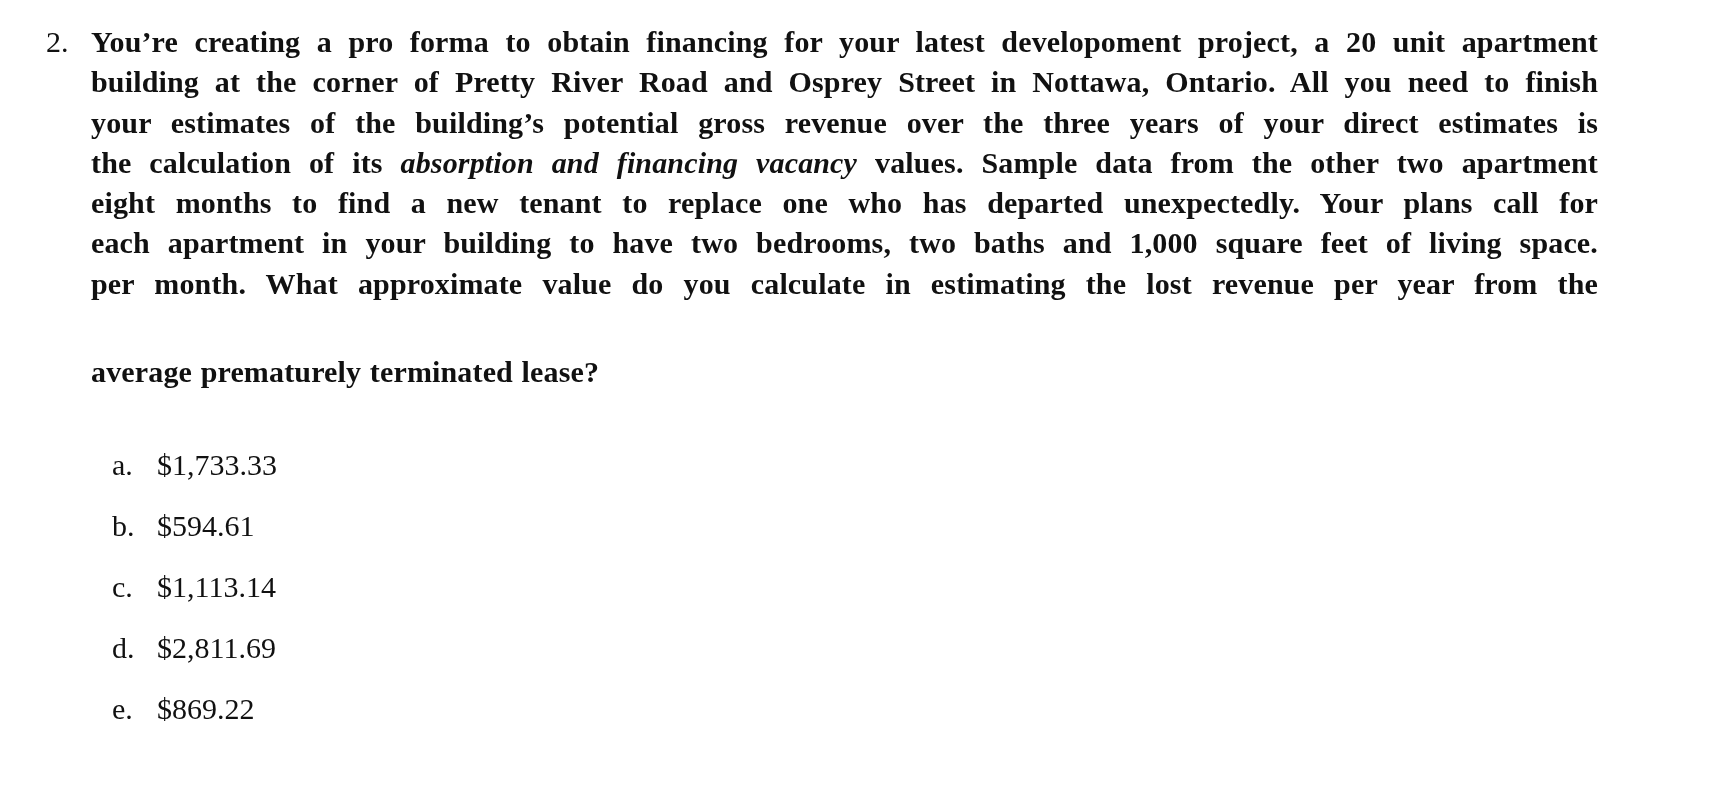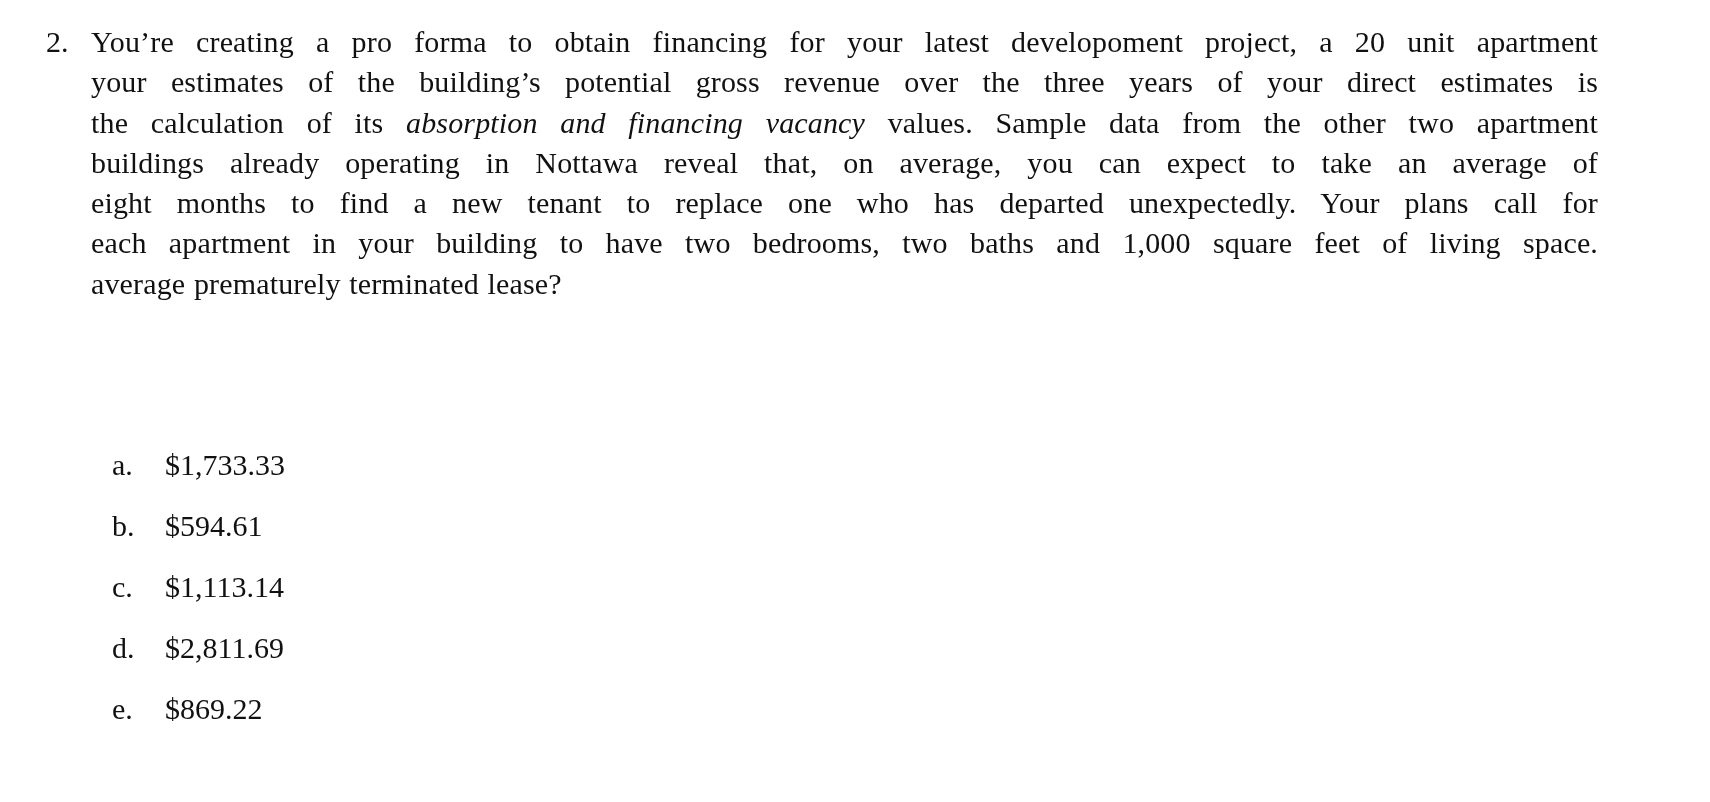--- a/index.html
+++ b/index.html
@@ -17,44 +17,45 @@
     font-family: "Liberation Serif", serif;
   }
   .qtext {
     position: absolute; left: 91px; top: 22px; width: 1507px;
     font-size: 30px; line-height: 40.3px;
     font-family: "Liberation Serif", serif;
     text-align: justify;
     letter-spacing: 0.15px;
     word-spacing: 1px;
   }
-  .qtext .line { display: block; text-align: justify; text-align-last: justify; white-space: nowrap; }
-  .qtext .line.last { text-align-last: left; }
+  .qtext .line { display: block; text-align: justify; text-align-last: justify; white-space: nowrap; font-weight: bold; }
+  .qtext .line.last { text-align-last: left; margin-top: 48px; }
   .qtext em { font-style: italic; }
   .options { position: absolute; left: 0; top: 0; }
   .option {
     position: absolute; left: 0; height: 40px;
     font-size: 30px; line-height: 40px;
     font-family: "Liberation Serif", serif;
   }
   .option .letter { position: absolute; left: 112px; width: 40px; }
-  .option .value { position: absolute; left: 165px; white-space: nowrap; font-family: Liberation Serif, serif; }
+  .option .value { position: absolute; left: 157px; white-space: nowrap; font-family: Liberation Serif, serif; }
 </style>
 </head>
 <body>
 
 <div class="question">
   <span class="qnum">2.</span>
   <div class="qtext">
     <span class="line">You’re creating a pro forma to obtain financing for your latest developoment project, a 20 unit apartment</span>
+    <span class="line">building at the corner of Pretty River Road and Osprey Street in Nottawa, Ontario.  All you need to finish</span>
     <span class="line">your estimates of the building’s potential gross revenue over the three years of your direct estimates is</span>
     <span class="line"><span>the calculation of its </span><em>absorption and financing vacancy</em><span> values.  Sample data from the other two apartment</span></span>
-    <span class="line">buildings already operating in Nottawa reveal that, on average, you can expect to take an average of</span>
     <span class="line">eight months to find a new tenant to replace one who has departed unexpectedly.  Your plans call for</span>
     <span class="line">each apartment in your building to have two bedrooms, two baths and 1,000 square feet of living space.</span>
+    <span class="line">per month.  What approximate value do you calculate in estimating the lost revenue per year from the</span>
     <span class="line last">average prematurely terminated lease?</span>
   </div>
 </div>
 
 <div class="options">
   <div class="option" style="top:445px;">
     <span class="letter">a.</span>
     <span class="value">$1,733.33</span>
   </div>
   <div class="option" style="top:506px;">

